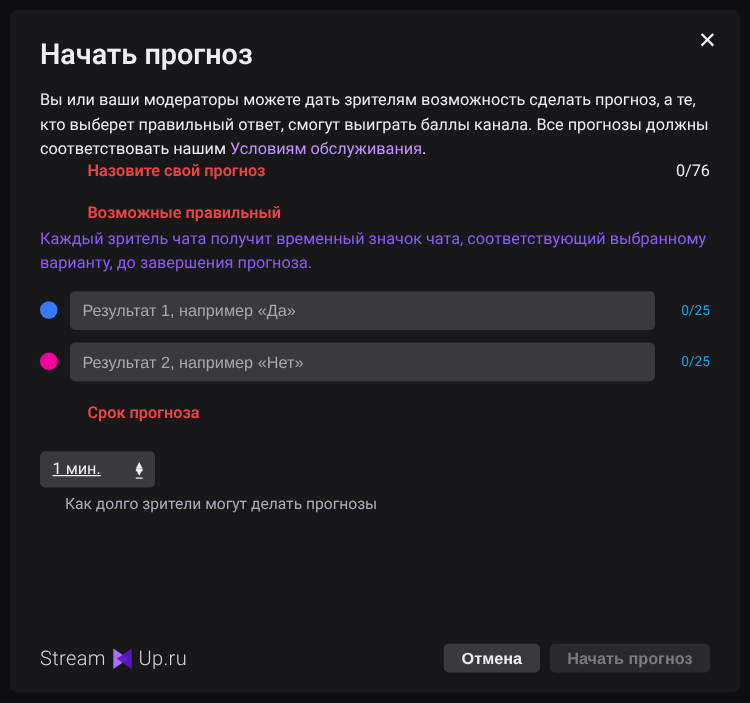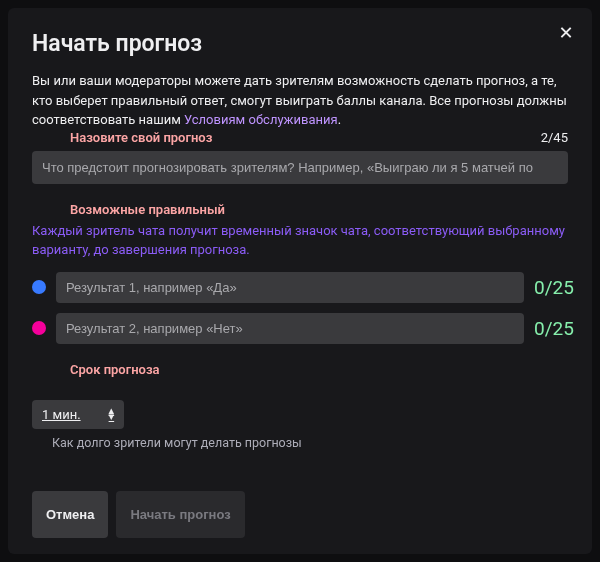--- a/index.html
+++ b/index.html
@@ -46,21 +46,21 @@
   .desc a { color: #bf94ff; text-decoration: none; }
   .row-label {
     display: flex;
     justify-content: space-between;
     align-items: baseline;
     margin-bottom: 6px;
   }
   .label {
     font-size: 13px;
     font-weight: 600;
-    color: #fca5a5;
+    color: #ef4444;
     padding-left: 38px;
   }
   .counter {
     font-size: 13px;
     color: #efeff1;
   }
   .text-input {
     width: 100%;
     background: #3a3a3d;
     border: none;
@@ -98,22 +98,22 @@
     background: #3a3a3d;
     border: none;
     border-radius: 4px;
     padding: 8px 10px;
     font-size: 13px;
     color: #f0abfc;
     outline: none;
   }
   .outcome-input::placeholder { color: #a9a9ad; }
   .outcome-counter {
-    font-size: 19px;
-    color: #86efac;
+    font-size: 11px;
+    color: #0ea5e9;
     width: 34px;
     text-align: right;
   }
   .duration-select {
     background: #3a3a3d;
     border: none;
     border-radius: 4px;
     padding: 7px 10px;
     font-size: 13px;
     color: #efeff1;
@@ -150,21 +150,21 @@
     font-size: 16px;
     color: #d8d8dc;
     font-weight: 300;
     letter-spacing: 0.3px;
   }
   .logo svg { margin: 0 2px; }
   .btn-row { display: flex; gap: 8px; }
   .btn {
     border: none;
     border-radius: 4px;
-    padding: 16px 14px;
+    padding: 4px 14px;
     font-size: 13px;
     font-weight: 600;
     cursor: pointer;
   }
   .btn-cancel { background: #3a3a3d; color: #efeff1; }
   .btn-start { background: #2a2a2d; color: #7a7a80; cursor: default; }
 </style>
 </head>
 <body>
 
@@ -176,23 +176,22 @@
 
   <h1 class="title">Начать прогноз</h1>
 
   <p class="desc">
     <span>Вы или ваши модераторы можете дать зрителям возможность сделать прогноз, а те, кто выберет правильный ответ, смогут выиграть баллы канала. Все прогнозы должны соответствовать нашим </span><a href="#">Условиям обслуживания</a><span>.</span>
   </p>
 
   <div class="section">
     <div class="row-label">
       <span class="label">Назовите свой прогноз</span>
-      <span class="counter">2/45</span>
-    </div>
-    <input class="text-input" placeholder="Что предстоит прогнозировать зрителям? Например, «Выиграю ли я 5 матчей по" style="">
+      <span class="counter">0/76</span>
+    </div>
   </div>
 
   <div class="section">
     <div class="label">Возможные правильный</div>
     <div class="sub-desc">Каждый зритель чата получит временный значок чата, соответствующий выбранному варианту, до завершения прогноза.</div>
 
     <div class="outcome-row">
       <div class="dot dot-blue"></div>
       <input class="outcome-input" placeholder="Результат 1, например «Да»" style="">
       <span class="outcome-counter">0/25</span>
@@ -211,19 +210,27 @@
       <span>1 мин.</span>
       <span class="chevrons">
         <span>▴</span>
           <span>▾</span>
       </span>
     </div>
     <div class="hint">Как долго зрители могут делать прогнозы</div>
   </div>
 
   <div class="footer">
+    <div class="logo">
+      <span>Stream</span>
+      <svg width="22" height="22" viewBox="0 0 24 24">
+        <path d="M4 3 L17 12 L4 21 Z" fill="#a970ff"></path>
+        <path d="M20 3 L7 12 L20 21 Z" fill="#5c16c5" opacity="0.9"></path>
+      </svg>
+      <span>Up.ru</span>
+    </div>
     <div class="btn-row">
       <button class="btn btn-cancel">Отмена</button>
       <button class="btn btn-start">Начать прогноз</button>
     </div>
   </div>
 
 </div>
 
 </body></html>

